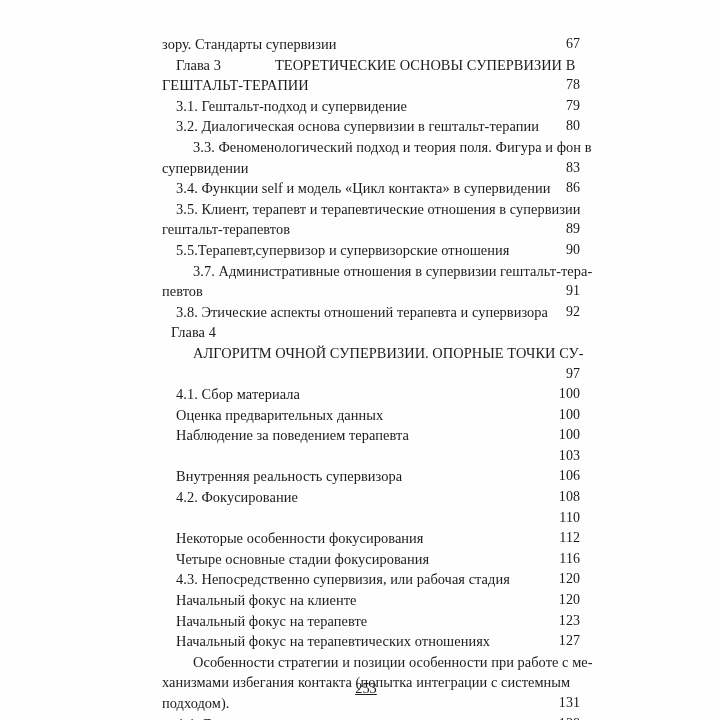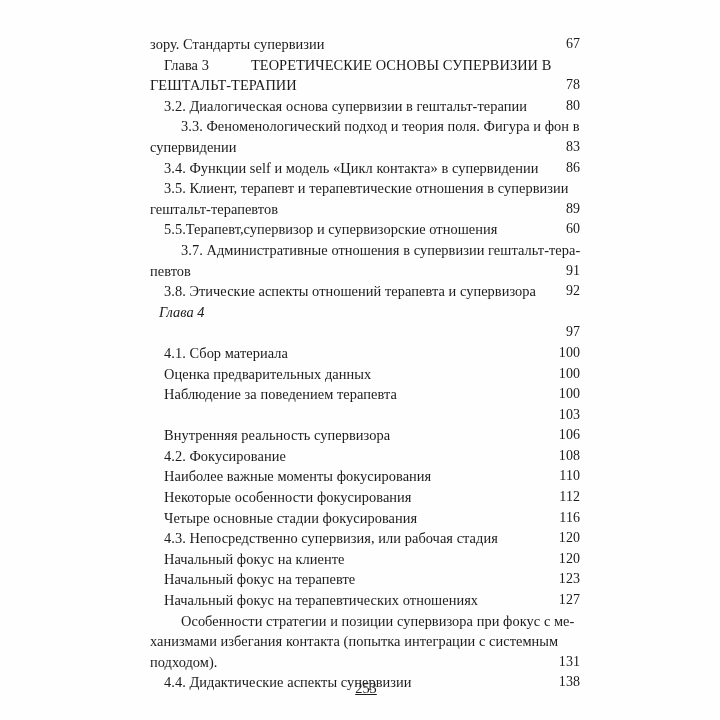--- a/index.html
+++ b/index.html
@@ -25,31 +25,32 @@
   .toc-line {
     position: relative;
     height: 20.6px;
     line-height: 20.6px;
     font-size: 14.4px;
     white-space: nowrap;
     letter-spacing: 0.05px;
   }
   .toc-line .txt {
     display: inline-block;
+    margin-left: 12px;
   }
   .toc-line .pg {
     position: absolute;
     right: 0;
     top: 0;
     text-align: right;
     font-size: 14px;
   }
   
   .ind-0  { padding-left: 0px; }
-  .ind-1  { padding-left: 9px; font-style: italic; }
+  .ind-1  { padding-left: 9px; }
   .ind-2  { padding-left: 14px; }
   .ind-4  { padding-left: 31px; }
   .gap-tab {
     display: inline-block;
     width: 42px;
   }
   #folio {
     position: absolute;
     left: 0;
     top: 680px;
@@ -63,46 +64,48 @@
 </style>
 </head>
 <body>
 
 <div id="page" style="background: rgb(254, 254, 254); color: rgb(27, 27, 27);">
 
   <div id="toc-block">
       <div class="toc-line ind-0"><span class="txt">зору. Стандарты супервизии</span><span class="pg">67</span></div>
       <div class="toc-line ind-2"><span class="txt">Глава 3</span><span class="gap-tab"></span><span class="txt">ТЕОРЕТИЧЕСКИЕ ОСНОВЫ СУПЕРВИЗИИ В</span></div>
       <div class="toc-line ind-0"><span class="txt">ГЕШТАЛЬТ-ТЕРАПИИ</span><span class="pg">78</span></div>
+      <div class="toc-line ind-2"><span class="txt">3.1. Гештальт-подход и супервидение</span><span class="pg">79</span></div>
       <div class="toc-line ind-2"><span class="txt">3.2. Диалогическая основа супервизии в гештальт-терапии</span><span class="pg">80</span></div>
       <div class="toc-line ind-4"><span class="txt">3.3. Феноменологический подход и теория поля. Фигура и фон в</span></div>
       <div class="toc-line ind-0"><span class="txt">супервидении</span><span class="pg">83</span></div>
       <div class="toc-line ind-2"><span class="txt">3.4. Функции self и модель «Цикл контакта» в супервидении</span><span class="pg">86</span></div>
       <div class="toc-line ind-2"><span class="txt">3.5. Клиент, терапевт и терапевтические отношения в супервизии</span></div>
       <div class="toc-line ind-0"><span class="txt">гештальт-терапевтов</span><span class="pg">89</span></div>
-      <div class="toc-line ind-2"><span class="txt">5.5.Терапевт,супервизор и супервизорские отношения</span><span class="pg">60</span></div>
+      <div class="toc-line ind-2"><span class="txt">5.5.Терапевт,супервизор и супервизорские отношения</span><span class="pg">90</span></div>
       <div class="toc-line ind-4"><span class="txt">3.7. Административные отношения в супервизии гештальт-тера-</span></div>
       <div class="toc-line ind-0"><span class="txt">певтов</span><span class="pg">91</span></div>
       <div class="toc-line ind-2"><span class="txt">3.8. Этические аспекты отношений терапевта и супервизора</span><span class="pg">92</span></div>
       <div class="toc-line ind-1"><span class="txt">Глава 4</span></div>
+      <div class="toc-line ind-4"><span class="txt">АЛГОРИТМ ОЧНОЙ СУПЕРВИЗИИ. ОПОРНЫЕ ТОЧКИ СУ-</span></div>
       <div class="toc-line ind-0"><span class="pg">97</span></div>
       <div class="toc-line ind-2"><span class="txt">4.1. Сбор материала</span><span class="pg">100</span></div>
       <div class="toc-line ind-2"><span class="txt">Оценка предварительных данных</span><span class="pg">100</span></div>
       <div class="toc-line ind-2"><span class="txt">Наблюдение за поведением терапевта</span><span class="pg">100</span></div>
       <div class="toc-line ind-2"><span class="pg">103</span></div>
       <div class="toc-line ind-2"><span class="txt">Внутренняя реальность супервизора</span><span class="pg">106</span></div>
       <div class="toc-line ind-2"><span class="txt">4.2. Фокусирование</span><span class="pg">108</span></div>
-      <div class="toc-line ind-2"><span class="txt">Наиболее важные моменты фокусирования</span><span class="pg">110</span></div>
+      <div class="toc-line ind-2"><span class="pg">110</span></div>
       <div class="toc-line ind-2"><span class="txt">Некоторые особенности фокусирования</span><span class="pg">112</span></div>
       <div class="toc-line ind-2"><span class="txt">Четыре основные стадии фокусирования</span><span class="pg">116</span></div>
       <div class="toc-line ind-2"><span class="txt">4.3. Непосредственно супервизия, или рабочая стадия</span><span class="pg">120</span></div>
       <div class="toc-line ind-2"><span class="txt">Начальный фокус на клиенте</span><span class="pg">120</span></div>
       <div class="toc-line ind-2"><span class="txt">Начальный фокус на терапевте</span><span class="pg">123</span></div>
       <div class="toc-line ind-2"><span class="txt">Начальный фокус на терапевтических отношениях</span><span class="pg">127</span></div>
-      <div class="toc-line ind-4"><span class="txt">Особенности стратегии и позиции супервизора при фокус с ме-</span></div>
+      <div class="toc-line ind-4"><span class="txt">Особенности стратегии и позиции особенности при работе с ме-</span></div>
       <div class="toc-line ind-0"><span class="txt">ханизмами избегания контакта (попытка интеграции с системным</span></div>
       <div class="toc-line ind-0"><span class="txt">подходом).</span><span class="pg">131</span></div>
       <div class="toc-line ind-2"><span class="txt">4.4. Дидактические аспекты супервизии</span><span class="pg">138</span></div>
     </div>
 
   <div id="folio">
     <span>253</span>
   </div>
 
 </div>

